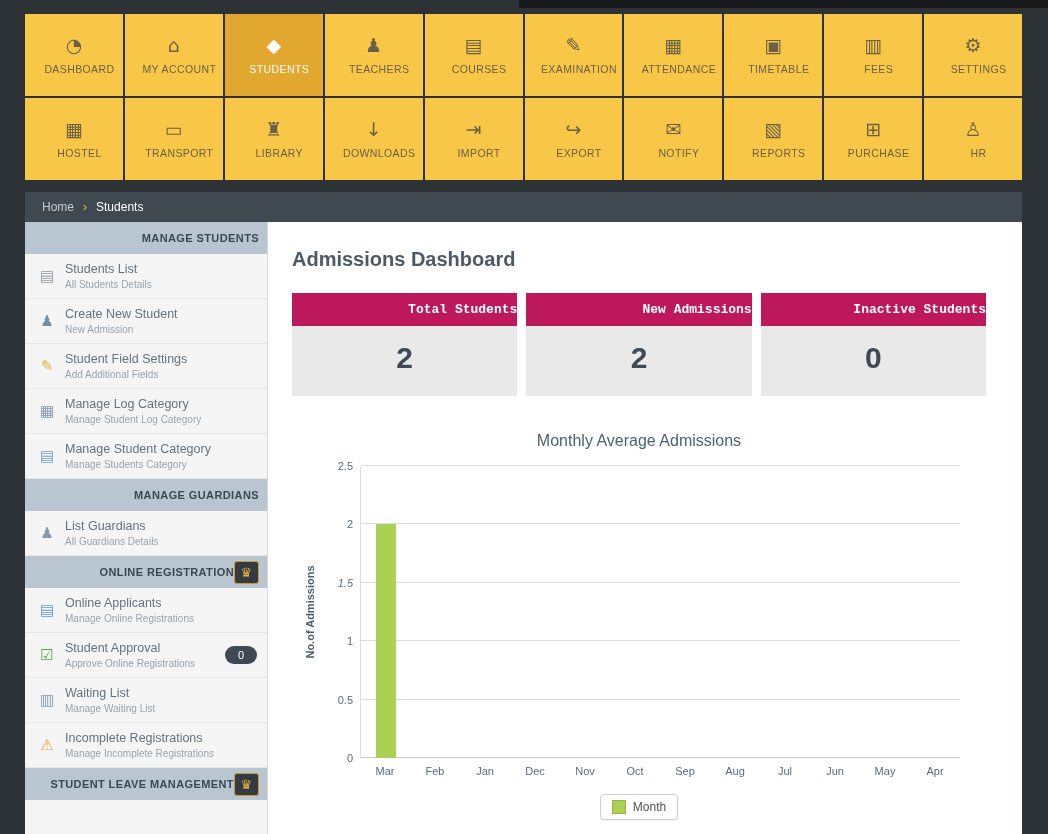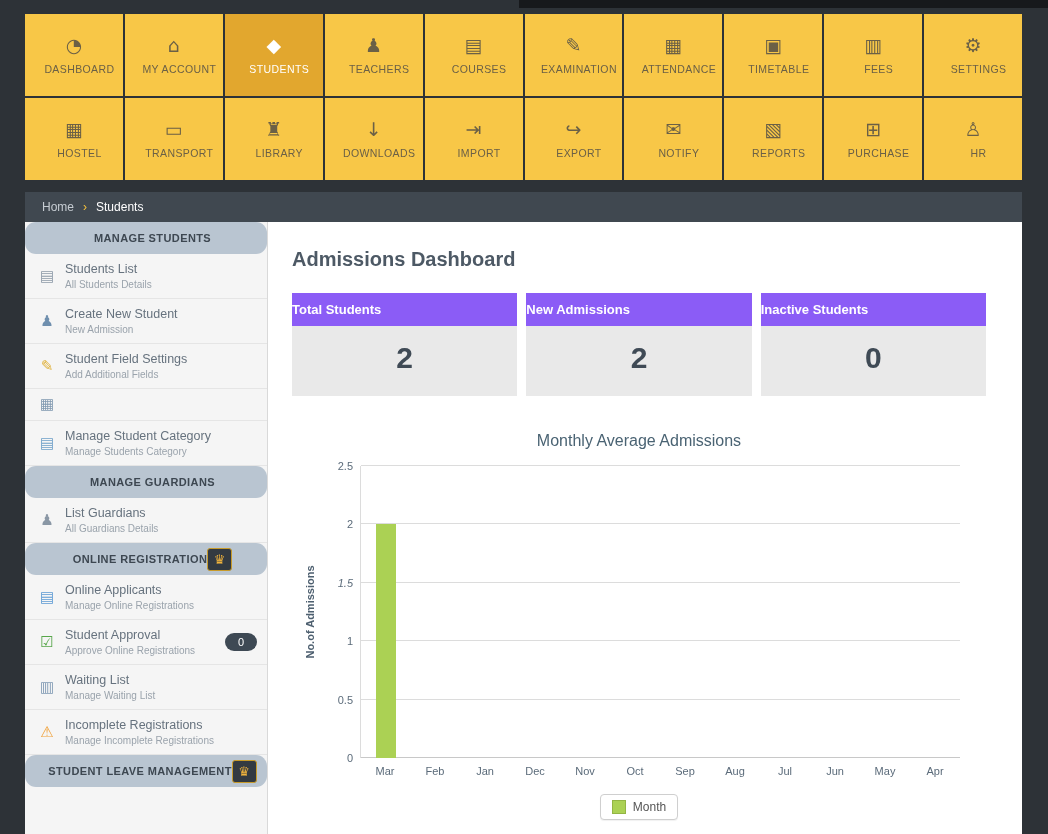--- a/index.html
+++ b/index.html
@@ -27,42 +27,42 @@
   .bc-sep  { color:#f3c13d; font-size:12px; }
   .bc-current { color:#ffffff; }
 
   
   .content { position:absolute; left:25px; top:222px; width:997px; height:612px;
              display:flex; background:#ffffff; overflow:hidden; }
 
   
   .sidebar { width:243px; min-width:243px; background:#f5f5f5; border-right:1px solid #d9d9d9; overflow:hidden; }
   .section-header { background:#b9c5d1; color:#3d4751; font-size:11px; font-weight:bold;
-                    letter-spacing:.4px; height:32px; padding:0 0 0 13px;
-                    display:flex; align-items:center; justify-content:center;border-radius:11px; }
+                    letter-spacing:.4px; height:32px; padding:0 8px 0 13px;
+                    display:flex; align-items:center; justify-content:flex-end; }
   .crown-box { width:25px; height:23px; background:#333a41; border:1px solid #c89b2a;
                border-radius:3px; display:flex; align-items:center; justify-content:center; }
   .crown-glyph { color:#f2b43c; font-size:13px; line-height:1; font-family:"DejaVu Sans",sans-serif; }
   .side-item { display:flex; align-items:center; gap:9px; padding:8px 10px 8px 13px;
                border-bottom:1px solid #e5e5e5; cursor:pointer; background:#f5f5f5; }
   .item-icon { width:18px; min-width:18px; text-align:center; font-size:15px; line-height:1;
                font-family:"DejaVu Sans",sans-serif; }
   .item-title { font-size:12.5px; color:#66727e; }
   .item-sub { font-size:10px; color:#9aa3ac; margin-top:3px; }
   .badge { margin-left:auto; background:#3e4954; color:#fff; font-size:11px;
            padding:3px 13px; border-radius:11px; }
 
   
   .main { flex:1; padding:22px 36px 5px 24px; overflow:hidden; }
   .page-title { font-size:20px; font-weight:bold; color:#4d5965; margin:4px 0 22px; }
 
   .stats { display:flex; gap:9px; }
   .stat-card { flex:1; }
-  .stat-header { background:#8b5cf6; color:#ffffff; font-size:13px; font-weight:bold;
-                 text-align:left; padding:9px 0; }
+  .stat-header { background:#be185d; color:#ffffff; font-size:13px; font-weight:bold;
+                 text-align:right; padding:9px 0;font-family:Liberation Mono, monospace; }
   .stat-value { background:#e9e9e9; color:#3f4a55; font-size:30px; font-weight:bold;
                 text-align:center; padding:15px 0 21px; }
 
   
   .chart { margin-top:36px; }
   .chart-title { text-align:center; font-size:16px; color:#4a6373; margin-bottom:16px; }
   .chart-wrap { position:relative; margin-left:68px; margin-right:26px; height:292px;
                 border-left:1px solid #dcdcdc; }
   .gridline { position:absolute; left:0; right:0; height:1px; background:#dcdcdc; }
   .gridline.base { background:#c8c8c8; }
@@ -200,20 +200,24 @@
         </div>
         <div class="side-item">
           <span class="item-icon" style="color: rgb(224, 178, 60);">✎</span>
           <div>
             <div class="item-title">Student Field Settings</div>
             <div class="item-sub">Add Additional Fields</div>
           </div>
         </div>
         <div class="side-item">
           <span class="item-icon" style="color: rgb(129, 153, 176);">▦</span>
+          <div>
+            <div class="item-title">Manage Log Category</div>
+            <div class="item-sub">Manage Student Log Category</div>
+          </div>
         </div>
         <div class="side-item">
           <span class="item-icon" style="color: rgb(111, 160, 200);">▤</span>
           <div>
             <div class="item-title">Manage Student Category</div>
             <div class="item-sub">Manage Students Category</div>
           </div>
         </div>
         <div class="section-header">
           <span>MANAGE GUARDIANS</span>

